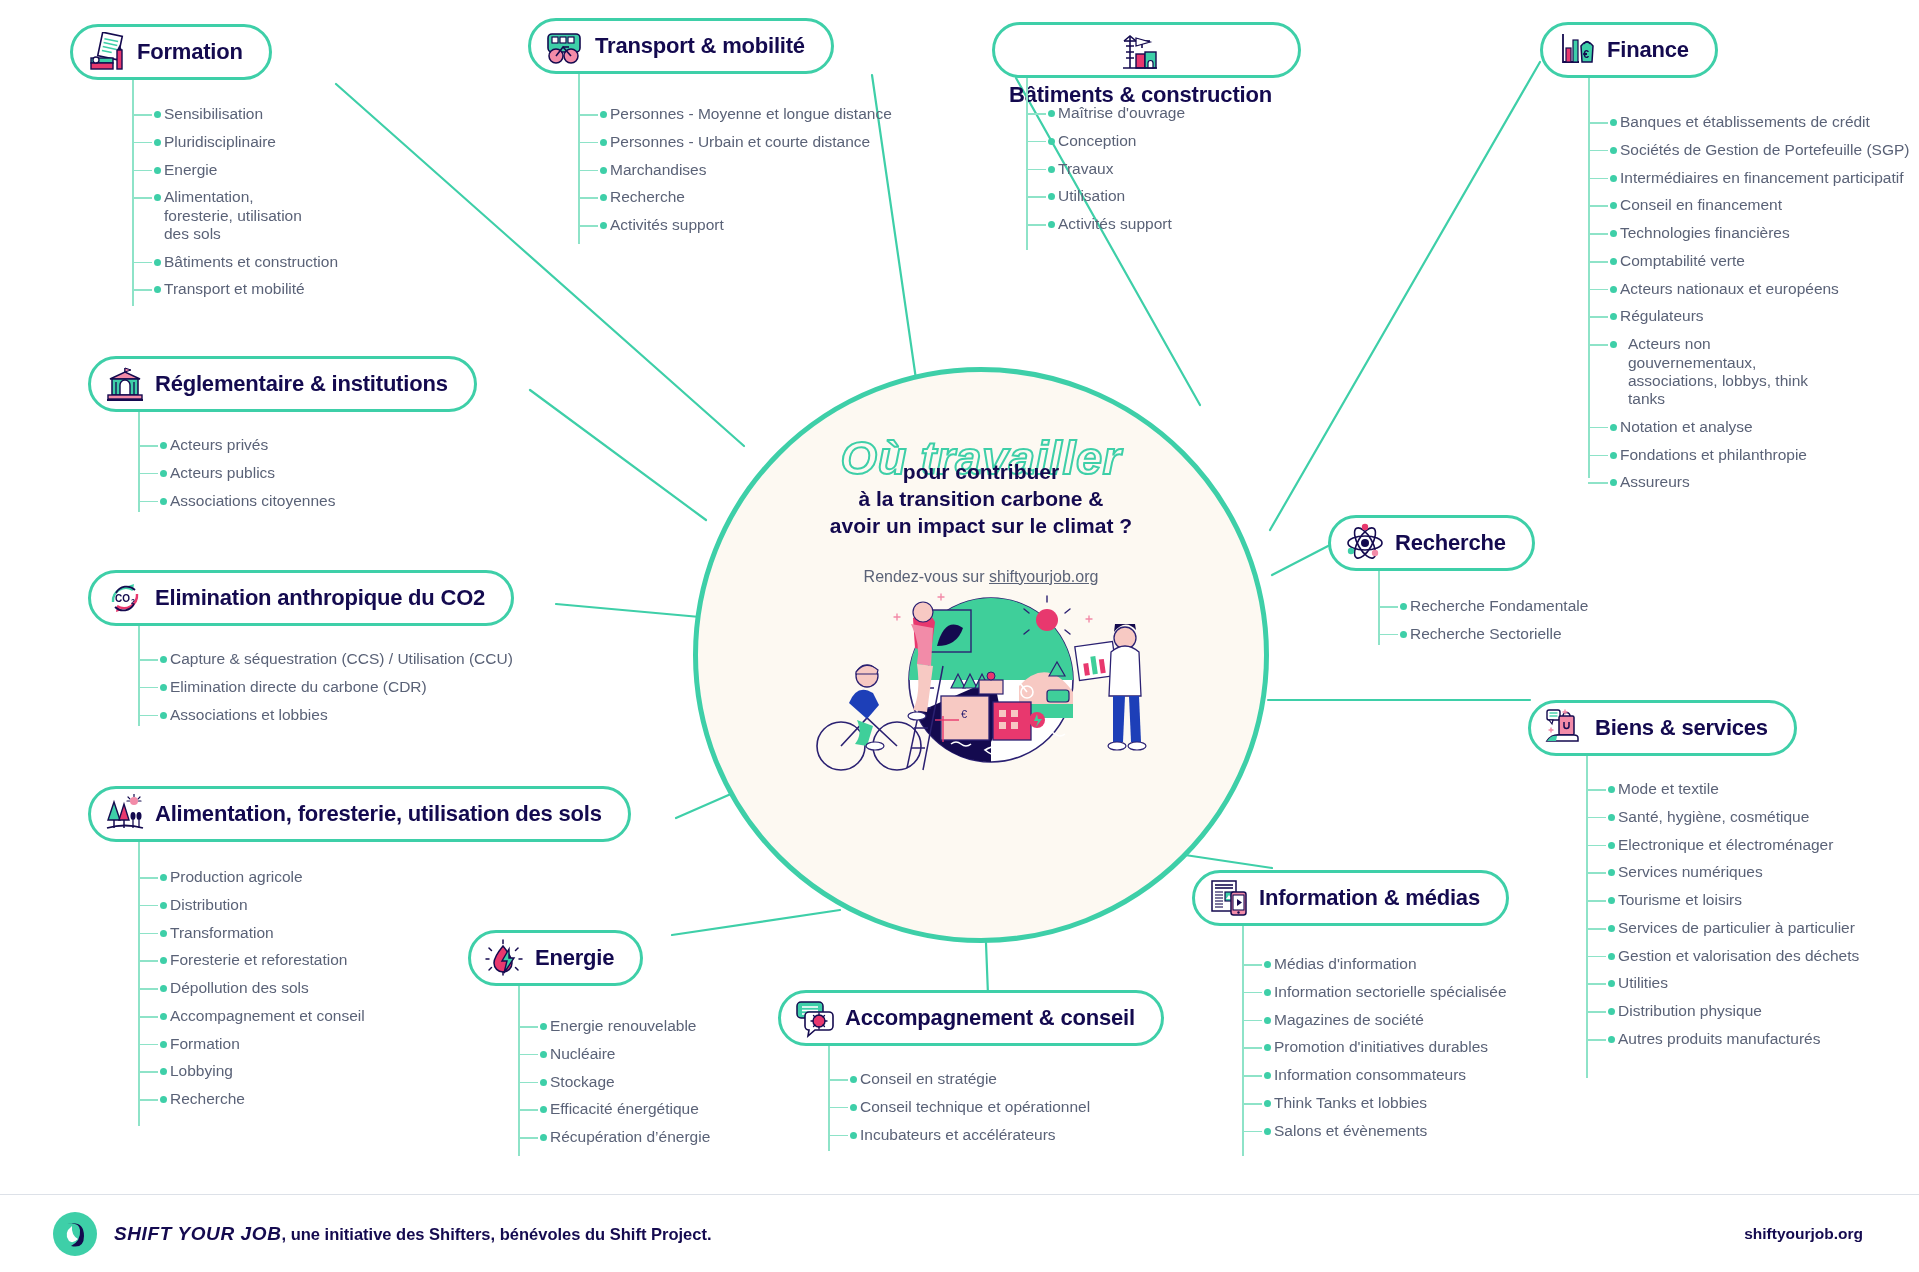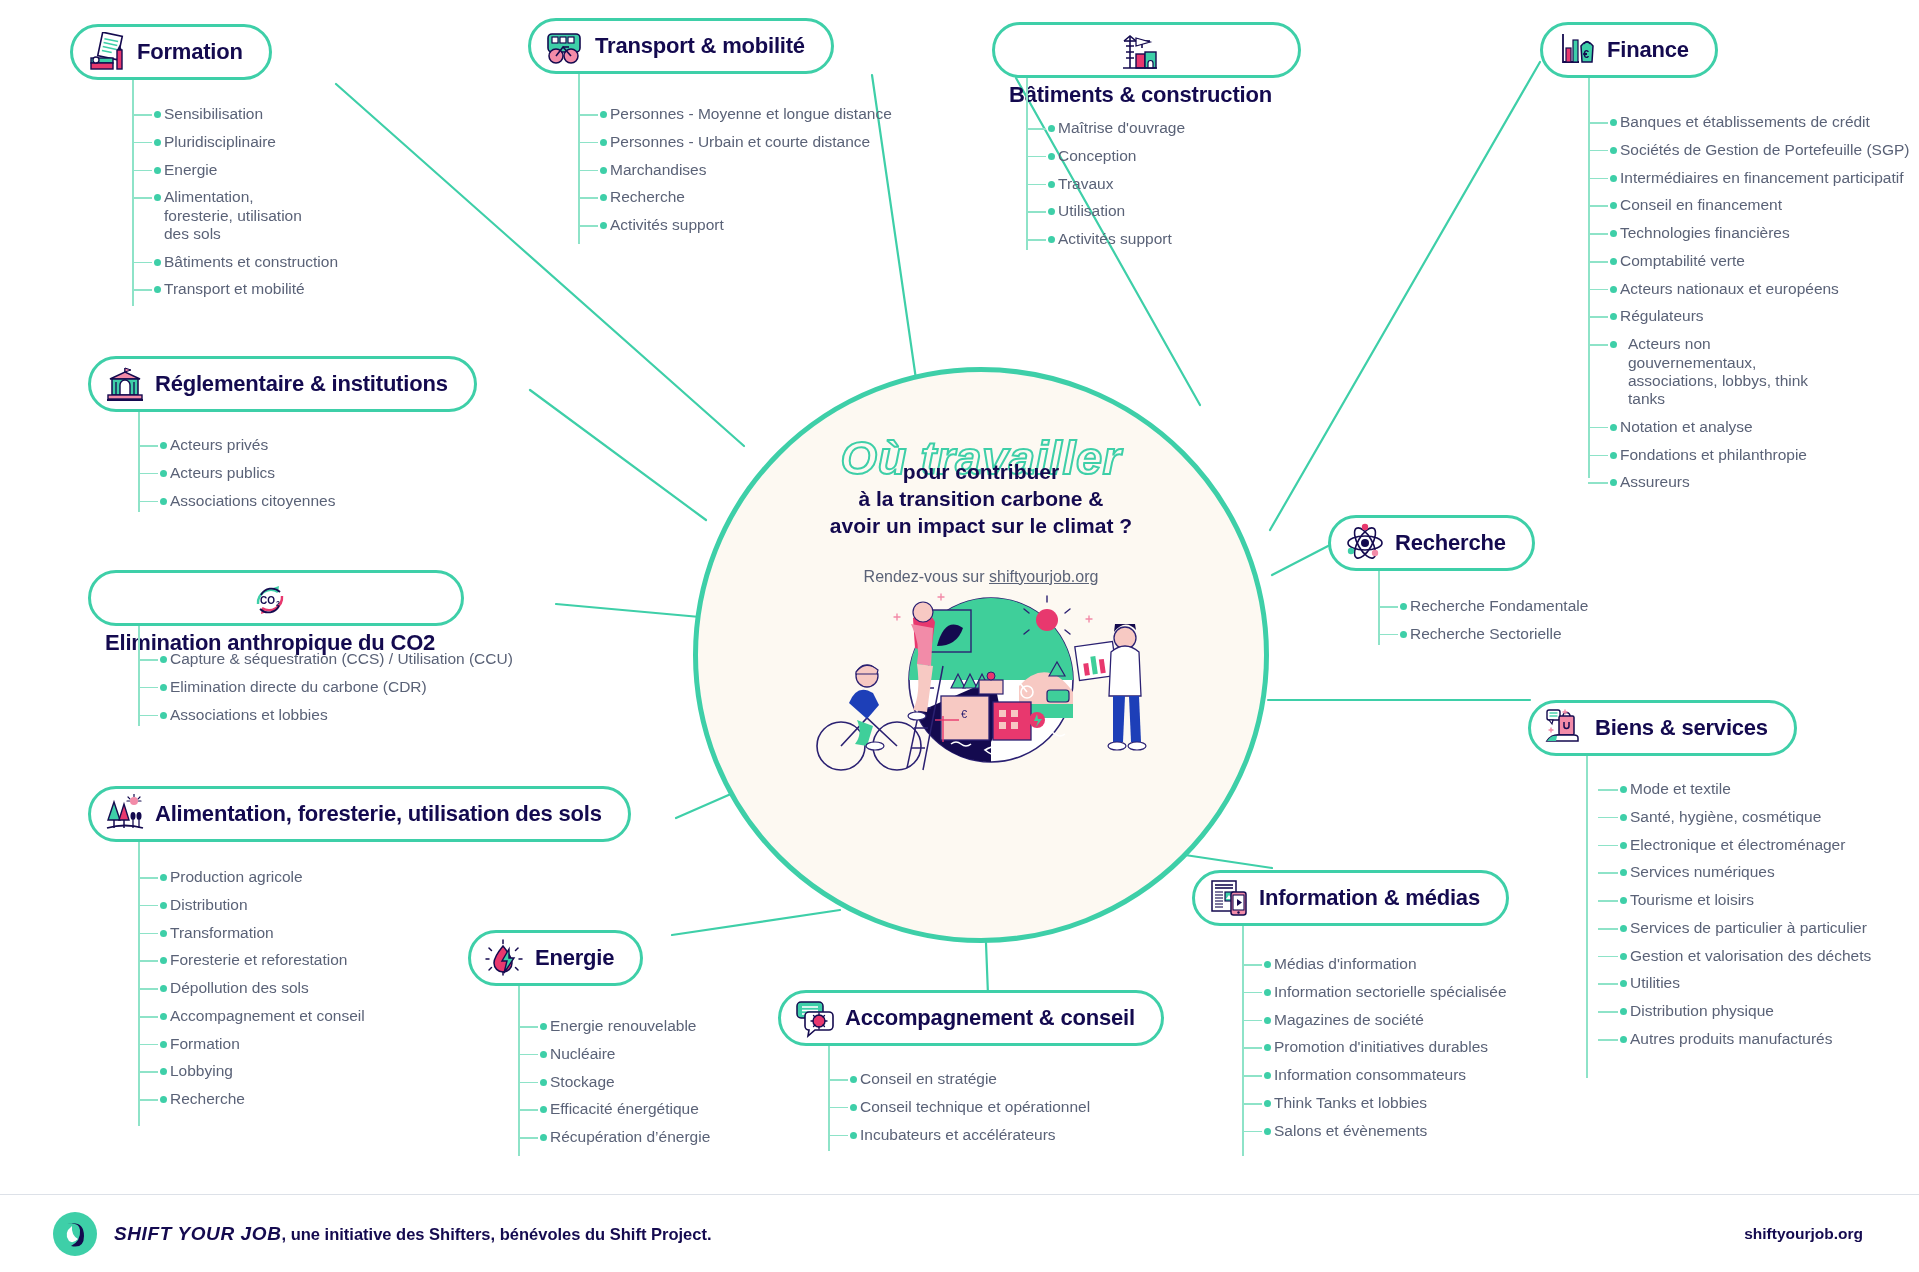--- a/index.html
+++ b/index.html
@@ -409,21 +409,21 @@
       </g>
       <path d="M16 6 l14 4 -14 4 Z" fill="#ffffff" stroke="#140A4F" stroke-width="1.3"></path>
       <rect x="16" y="22" width="9" height="14" fill="#E8386E" stroke="#140A4F" stroke-width="1.4"></rect>
       <rect x="25" y="20" width="11" height="16" fill="#3ECFA8" stroke="#140A4F" stroke-width="1.4"></rect>
       <path d="M28 36 v-5 a2.5 2.5 0 0 1 5 0 v5 Z" fill="#ffffff" stroke="#140A4F" stroke-width="1.2"></path>
       <path d="M3 36 h34" stroke="#140A4F" stroke-width="1.6"></path>
     </svg>
     <span class="node-label">Bâtiments &amp; construction</span>
   </div>
   <div class="spine" style="left:1026px; top:78px; height:172px;"></div>
-  <ul class="sublist" style="left:1026px; top:119px;">
+  <ul class="sublist" style="left:1026px; top:104px;">
     <li>Maîtrise d'ouvrage</li>
     <li>Conception</li>
     <li>Travaux</li>
     <li>Utilisation</li>
     <li>Activités support</li>
   </ul>
 
   <div class="node" style="left:1540px; top:22px;">
     <svg class="node-icon" viewBox="0 0 40 40">
       <path d="M6 4 v28 h16" fill="none" stroke="#140A4F" stroke-width="1.8"></path>
@@ -467,21 +467,21 @@
     </svg>
     <span class="node-label">Réglementaire &amp; institutions</span>
   </div>
   <div class="spine" style="left:138px; top:412px; height:100px;"></div>
   <ul class="sublist" style="left:138px; top:436px;">
     <li>Acteurs privés</li>
     <li>Acteurs publics</li>
     <li>Associations citoyennes</li>
   </ul>
 
-  <div class="node" style="left:88px; top:570px;flex-direction:column;">
+  <div class="node" style="left:88px; top:570px;">
     <svg class="node-icon" viewBox="0 0 40 40">
       <path d="M8 24 a13 13 0 0 1 20 -12" fill="none" stroke="#3ECFA8" stroke-width="2.4"></path>
       <path d="M28 12 l1 -6 -6 2 Z" fill="#3ECFA8"></path>
       <path d="M32 16 a13 13 0 0 1 -20 12" fill="none" stroke="#E8386E" stroke-width="2.4"></path>
       <path d="M12 28 l-1 6 6 -2 Z" fill="#E8386E"></path>
       <path d="M11 15 a12 12 0 0 1 19 -3" fill="none" stroke="#140A4F" stroke-width="1.8"></path>
       <path d="M29 26 a12 12 0 0 1 -19 3" fill="none" stroke="#140A4F" stroke-width="1.8"></path>
       <text x="10" y="24" font-size="10" font-weight="bold" fill="#140A4F" font-family="Liberation Sans, sans-serif">CO</text>
       <text x="26" y="26" font-size="7" font-weight="bold" fill="#140A4F" font-family="Liberation Sans, sans-serif">2</text>
     </svg>
@@ -640,21 +640,21 @@
       <g stroke="#F28BA8" stroke-width="1.4" stroke-linecap="round">
         <path d="M20 2 v4"></path>
           <path d="M18 4 h4"></path>
         <path d="M6 20 v4"></path>
           <path d="M4 22 h4"></path>
       </g>
     </svg>
     <span class="node-label">Biens &amp; services</span>
   </div>
   <div class="spine" style="left:1586px; top:756px; height:322px;"></div>
-  <ul class="sublist" style="left:1586px; top:780px;padding-left:12px;">
+  <ul class="sublist" style="left:1586px; top:780px;">
     <li>Mode et textile</li>
     <li>Santé, hygiène, cosmétique</li>
     <li>Electronique et électroménager</li>
     <li>Services numériques</li>
     <li>Tourisme et loisirs</li>
     <li>Services de particulier à particulier</li>
     <li>Gestion et valorisation des déchets</li>
     <li>Utilities</li>
     <li>Distribution physique</li>
     <li>Autres produits manufacturés</li>

